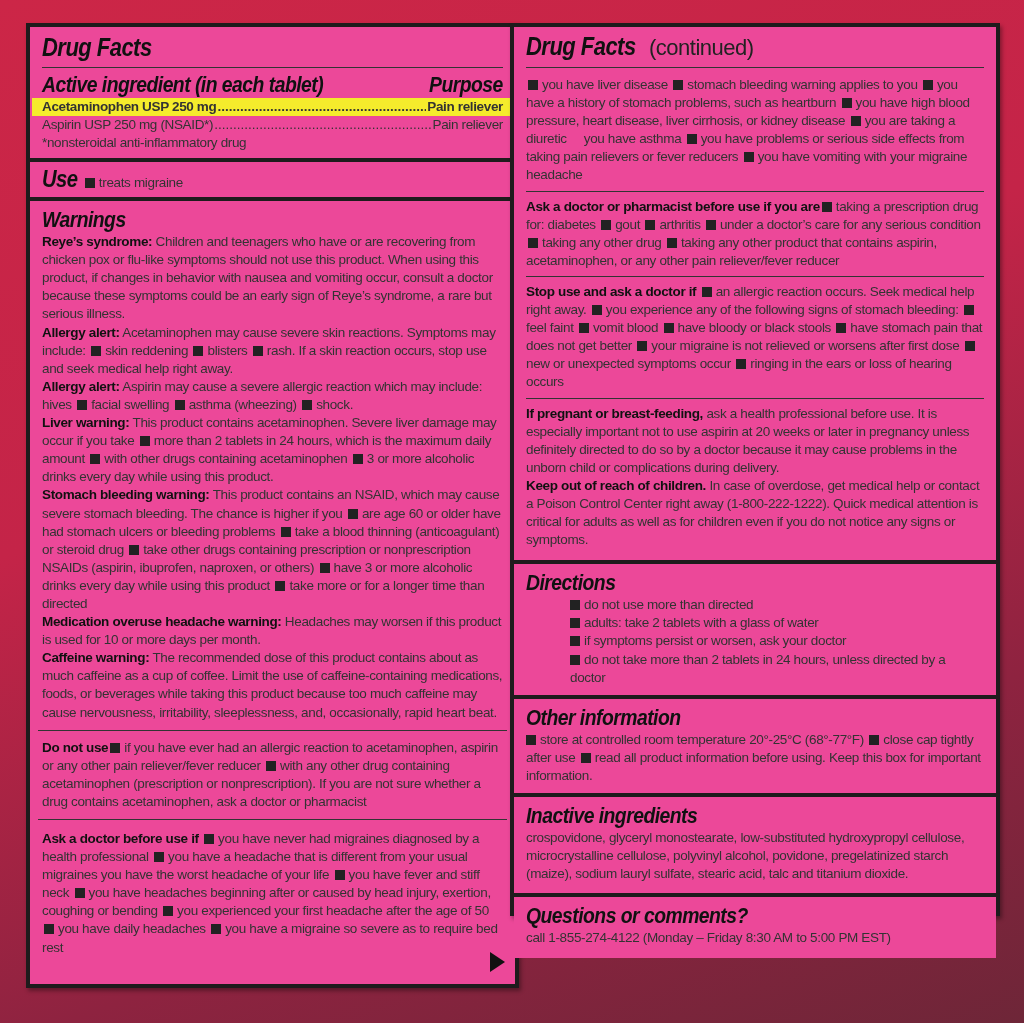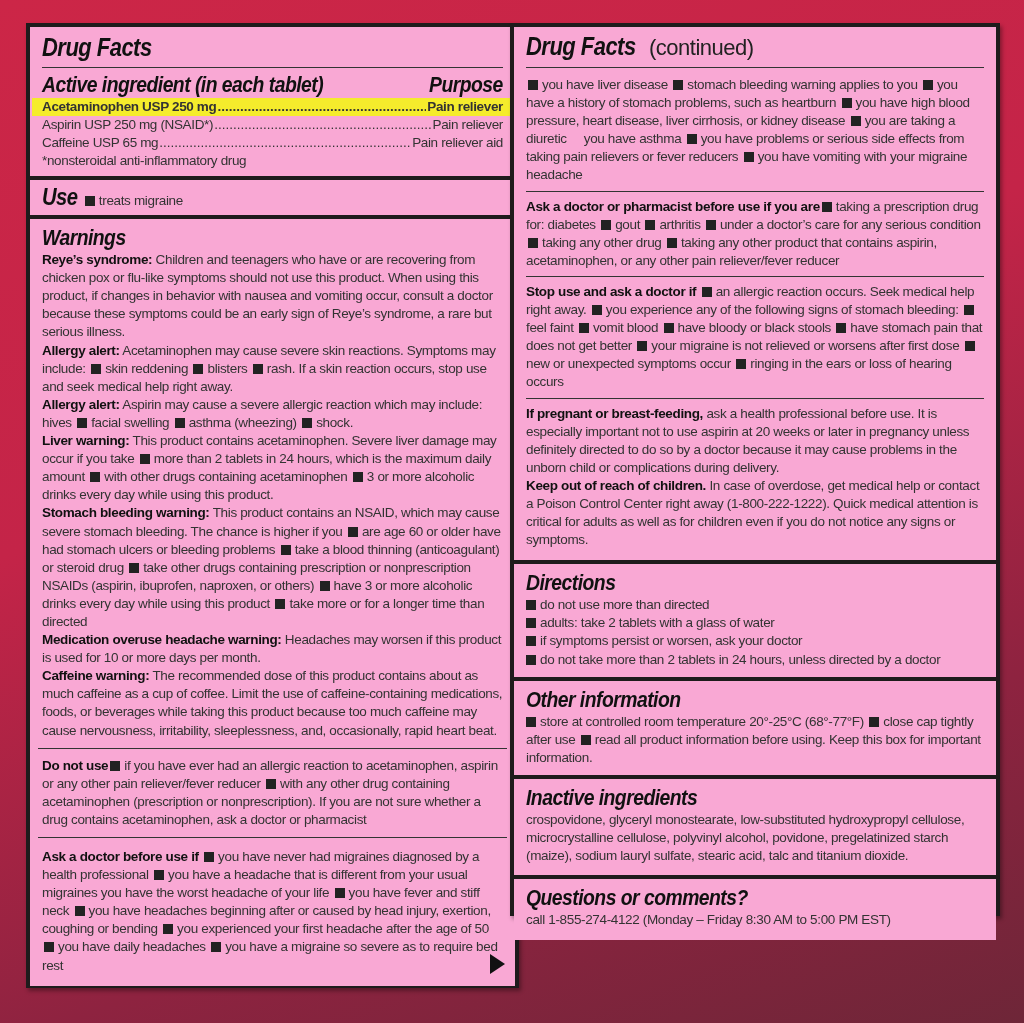--- a/index.html
+++ b/index.html
@@ -8,42 +8,42 @@
     background: linear-gradient(160deg, #cc2647 0%, #c42448 40%, #8e2340 75%, #6e2638 100%);
     font-family: "Liberation Sans", sans-serif;
   }
   .col {
     position:absolute; background:#1e1b1c; padding:4px;
     box-sizing:border-box; display:flex; flex-direction:column; gap:4px;
     box-shadow: 2px 3px 4px rgba(0,0,0,0.35);
   }
   #col-left  { left:26px;  top:23px; width:493px; height:965px; }
   #col-right { left:510px; top:23px; width:490px; height:893px; }
-  .panel { background:#f9a8d4; box-sizing:border-box; padding:6px 12px 11px 12px; color:#333; }
+  .panel { background:#ec4899; box-sizing:border-box; padding:6px 12px 11px 12px; color:#333; }
   .h {
     font-family: "Liberation Sans", sans-serif; font-weight:bold; font-style:italic;
     color:#111; letter-spacing:-0.6px; transform:scaleX(0.88); transform-origin:left center;
     display:inline-block; white-space:nowrap;
   }
   .h-lg { font-size:25px; }
   .h-md { font-size:22px; }
   .txt {
     font-size:13.5px; line-height:18.1px; color:#333;
     letter-spacing:-0.35px;
   }
   .b { font-weight:bold; color:#111; }
   .sq { display:inline-block; width:10px; height:10px; background:#222; margin:0 4px 0 2px; vertical-align:-1px; }
   .rule { border:none; border-top:1.5px solid #333; margin:6px 0 6px 0; }
   .ai-head { display:flex; justify-content:space-between; align-items:baseline; margin-top:2px; }
   .ai-row { display:flex; align-items:flex-end; font-size:13.5px; line-height:18px; color:#333; letter-spacing:-0.35px; margin:0 -10px; padding:0 10px; }
   .ai-row .dots { flex:1; overflow:hidden; white-space:nowrap; margin:0 1px; }
   .ai-row .dots::after { content:"................................................................................................................................................................"; letter-spacing:0; }
   .ai-row.hl { background:#f5ec2c;font-weight:bold; }
   .arrow { position:absolute; right:10px; bottom:12px; width:0; height:0; border-top:10px solid transparent; border-bottom:10px solid transparent; border-left:15px solid #111; }
-  .dir-item { display:block; }
+  .dir-item { display:block;margin-left:44px; }
 </style>
 </head>
 <body>
 
 <div id="col-left" class="col">
 
   <div class="panel" style="padding-top:6px;padding-bottom:6px;">
     <div class="h h-lg">Drug Facts</div>
     <hr class="rule" style="margin:5px 0 4px 0;">
     <div class="ai-head">
@@ -52,25 +52,20 @@
     </div>
     <div class="ai-row hl">
       <span>Acetaminophen USP 250 mg</span>
         <span class="dots"></span>
         <span>Pain reliever</span>
     </div>
     <div class="ai-row">
       <span>Aspirin USP 250 mg (NSAID*)</span>
         <span class="dots"></span>
         <span>Pain reliever</span>
-    </div>
-    <div class="ai-row">
-      <span>Caffeine USP 65 mg</span>
-        <span class="dots"></span>
-        <span>Pain reliever aid</span>
     </div>
     <div class="txt">*nonsteroidal anti-inflammatory drug</div>
   </div>
 
   <div class="panel" style="padding-top:4px;padding-bottom:4px;">
     <span class="h h-md" style="font-size:23px;">Use</span>
     <span class="txt" style="margin-left:-4px;"><span class="sq"></span><span>treats migraine</span></span>
   </div>
 
   <div class="panel" style="flex:1;position:relative;padding-top:6px;">

